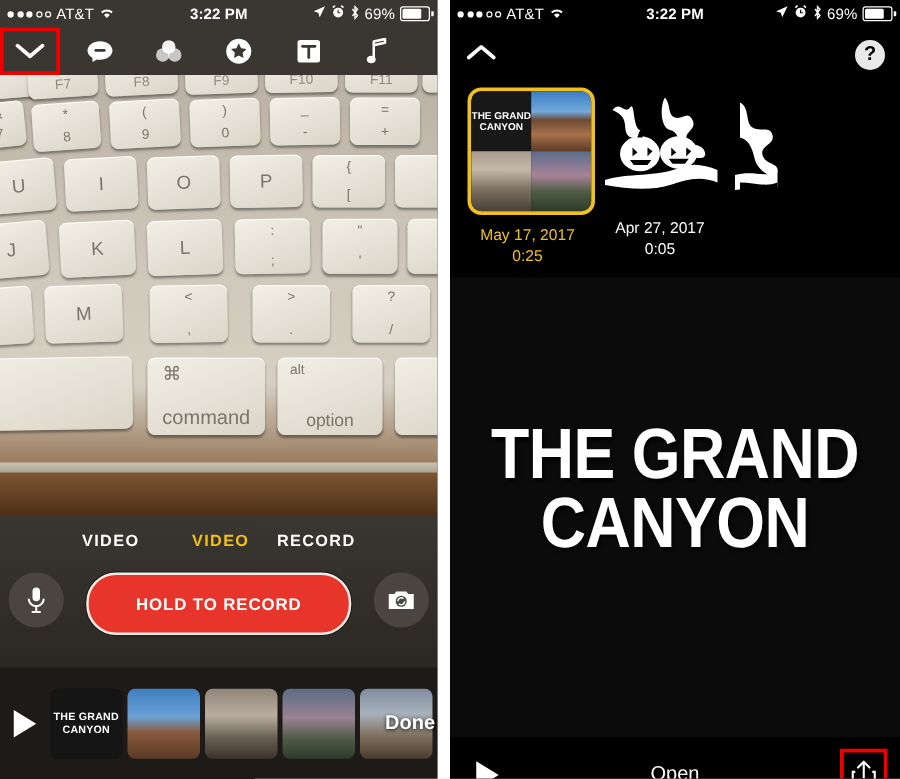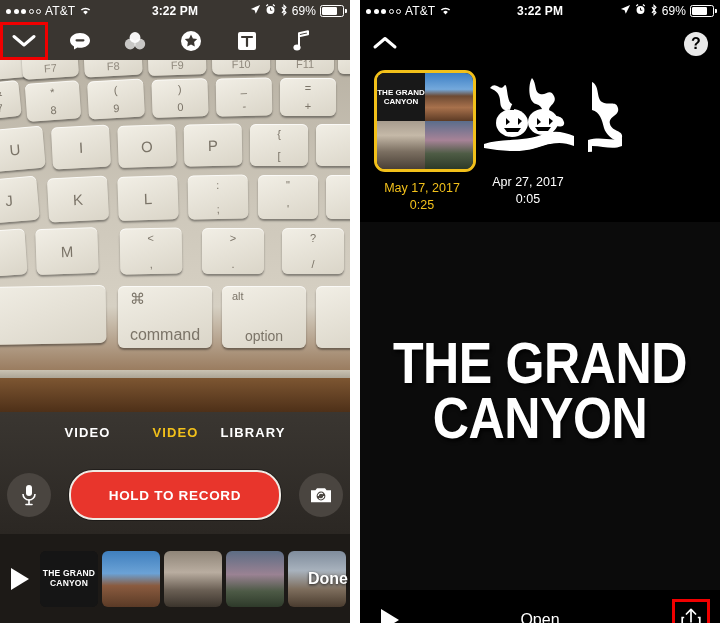--- a/index.html
+++ b/index.html
@@ -42,21 +42,21 @@
   .key .sub{position:absolute;bottom:4px;font-size:11px;}
   .key .top{position:absolute;top:4px;font-size:11px;}
   .wood{position:absolute;left:0;right:0;bottom:0;height:34px;background:linear-gradient(180deg,#7d5632,#4e3018);}
   .metal{position:absolute;left:0;right:0;bottom:30px;height:12px;background:linear-gradient(180deg,#cac3b3,#9d9688);}
 
   
   .capture{height:122px;background:linear-gradient(180deg,#3a3631 0%,#2b2723 100%);position:relative;}
   .modes{display:flex;align-items:center;justify-content:center;gap:22px;padding-top:13px;
          font-size:13px;letter-spacing:1.1px;font-weight:600;color:#fff;}
   .modes .active{color:#f2c01a;margin-left:20px;}
-  .shutter-row{display:flex;align-items:center;justify-content:center;gap:18px;margin-top:30px;}
+  .shutter-row{display:flex;align-items:flex-start;justify-content:center;gap:18px;margin-top:18px;}
   .round-btn{width:44px;height:44px;border-radius:50%;background:#4a4540;display:flex;align-items:center;justify-content:center;}
   .record{width:208px;height:46px;border-radius:24px;background:#e8352c;border:2.5px solid #efeae4;
           display:flex;align-items:center;justify-content:center;color:#fff;font-size:13.5px;font-weight:700;letter-spacing:.7px;
           box-shadow:0 0 0 1px rgba(0,0,0,.35);}
 
   
   .filmstrip{height:89px;background:#1d1a17;display:flex;align-items:center;padding:0 4px;gap:4px;position:relative;}
   .play-tri{width:42px;display:flex;align-items:center;justify-content:center;}
   .fthumb{width:58px;height:56px;border-radius:6px;overflow:hidden;position:relative;flex:0 0 auto;background:#333;}
   .fthumb .ttl{position:absolute;inset:0;display:flex;flex-direction:column;align-items:center;justify-content:center;
@@ -297,21 +297,21 @@
       <div class="key" style="left:316px;top:226px;width:56px;height:62px;"></div>
 
       <div class="metal"></div>
       <div class="wood"></div>
     </div>
 
     <div class="capture">
       <div class="modes">
         <span>VIDEO</span>
         <span class="active">VIDEO</span>
-        <span>LIBRARY</span>
+        <span>RECORD</span>
       </div>
       <div class="shutter-row">
         <div class="round-btn">
           <svg width="18" height="24" viewBox="0 0 18 24">
               <rect x="6" y="2" width="6" height="11" rx="3" fill="#fff"></rect>
               <path d="M3 11a6 6 0 0 0 12 0" stroke="#fff" stroke-width="1.6" fill="none"></path>
               <path d="M9 17v4M6 21.5h6" stroke="#fff" stroke-width="1.6" stroke-linecap="round"></path>
             </svg>
         </div>
         <div class="record">

